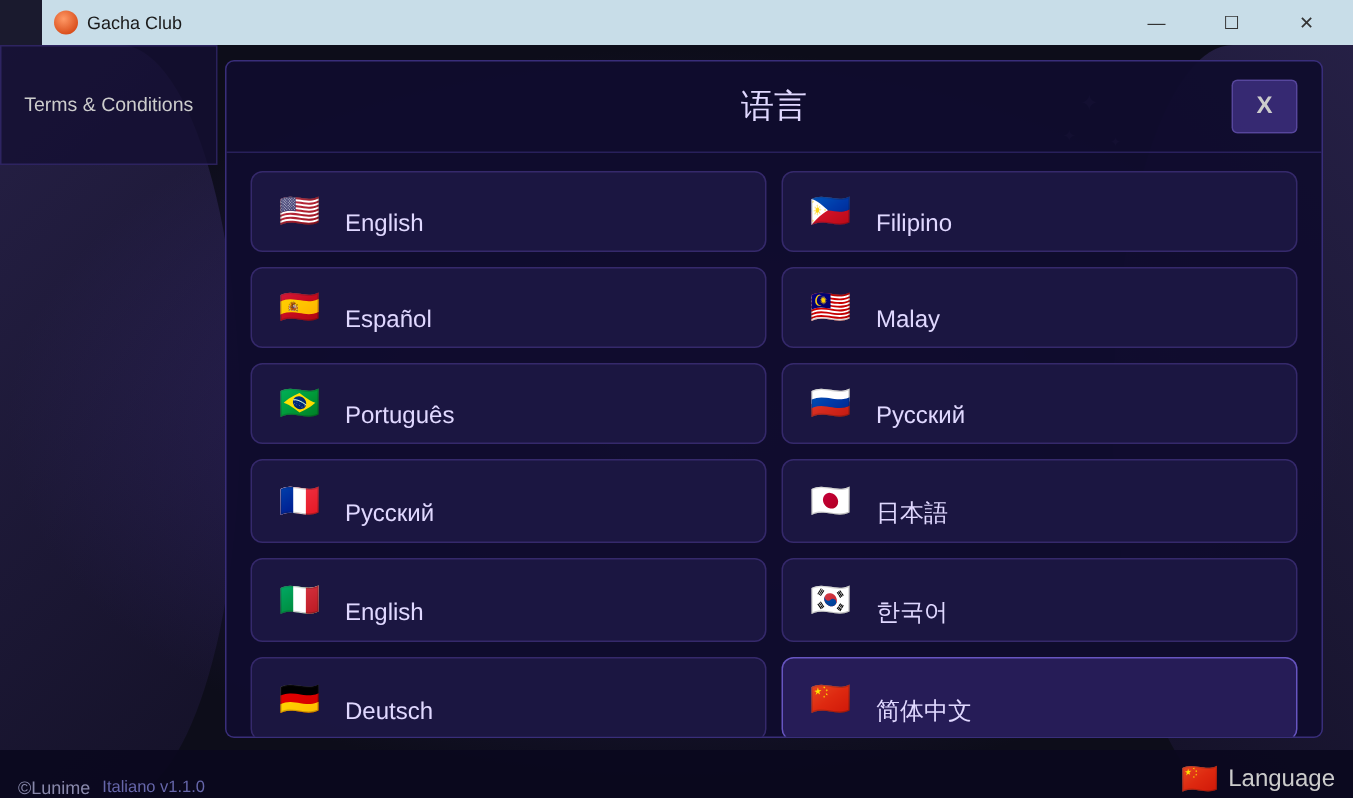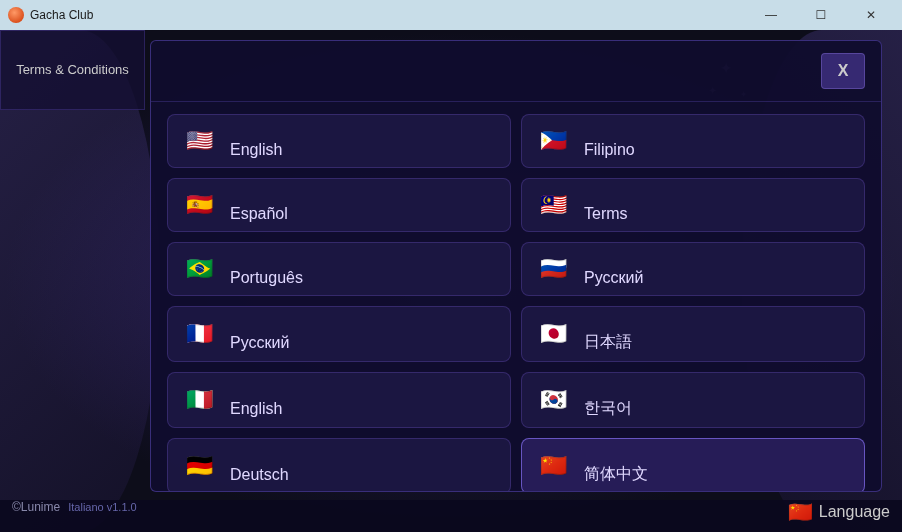--- a/index.html
+++ b/index.html
@@ -16,20 +16,21 @@
     
     .title-bar {
       display: flex;
       align-items: center;
       justify-content: space-between;
       background: #c8dde8;
       height: 30px;
       padding: 0 8px;
       position: relative;
       z-index: 10;
+      margin-left: 28px;
     }
 
     .title-bar-left {
       display: flex;
       align-items: center;
       gap: 6px;
     }
 
     .title-bar-icon {
       width: 16px;
@@ -128,21 +129,21 @@
 
     
     .bottom-bar {
       position: absolute;
       bottom: 0;
       left: 0;
       right: 0;
       height: 32px;
       background: rgba(10,8,30,0.9);
       display: flex;
-      align-items: flex-start;
+      align-items: flex-end;
       justify-content: space-between;
       padding: 0 12px;
     }
 
     .lunime-text {
       font-size: 12px;
       color: #8888aa;
     }
 
     .version-text {
@@ -285,39 +286,40 @@
   <div class="bg-left"></div>
   <div class="bg-right"></div>
 
   <div class="sidebar">
     <span class="sidebar-text">Terms &amp; Conditions</span>
   </div>
 
   <div class="language-dialog">
     <div class="dialog-header">
       <div style="width:44px"></div>
+      <span class="dialog-title">语言</span>
       <div class="dialog-close">X</div>
     </div>
 
     <div class="dialog-body">
     <div class="lang-btn">
           <div class="lang-flag">🇺🇸</div>
           <span class="lang-name">English</span>
         </div>
         <div class="lang-btn">
           <div class="lang-flag">🇵🇭</div>
           <span class="lang-name">Filipino</span>
         </div>
         <div class="lang-btn">
           <div class="lang-flag">🇪🇸</div>
           <span class="lang-name">Español</span>
         </div>
         <div class="lang-btn">
           <div class="lang-flag">🇲🇾</div>
-          <span class="lang-name">Terms</span>
+          <span class="lang-name">Malay</span>
         </div>
         <div class="lang-btn">
           <div class="lang-flag">🇧🇷</div>
           <span class="lang-name">Português</span>
         </div>
         <div class="lang-btn">
           <div class="lang-flag">🇷🇺</div>
           <span class="lang-name">Русский</span>
         </div>
         <div class="lang-btn">

